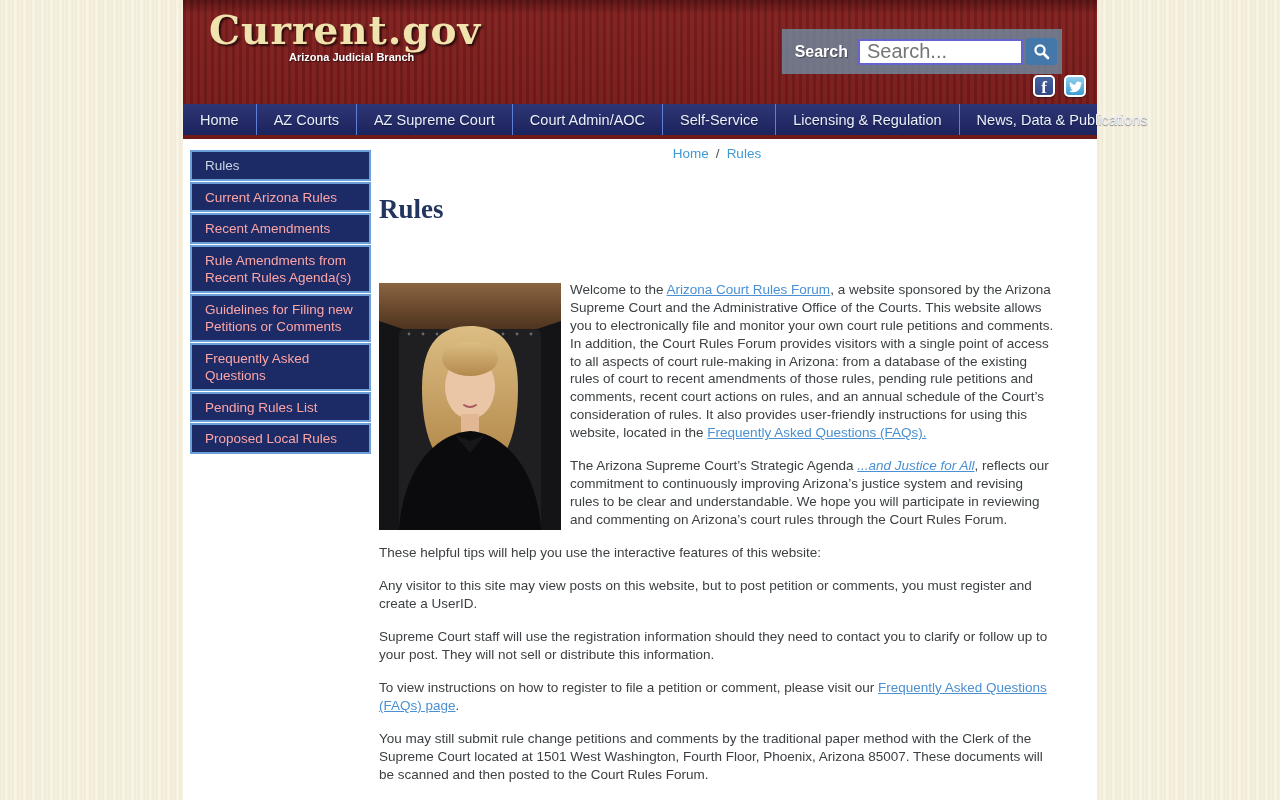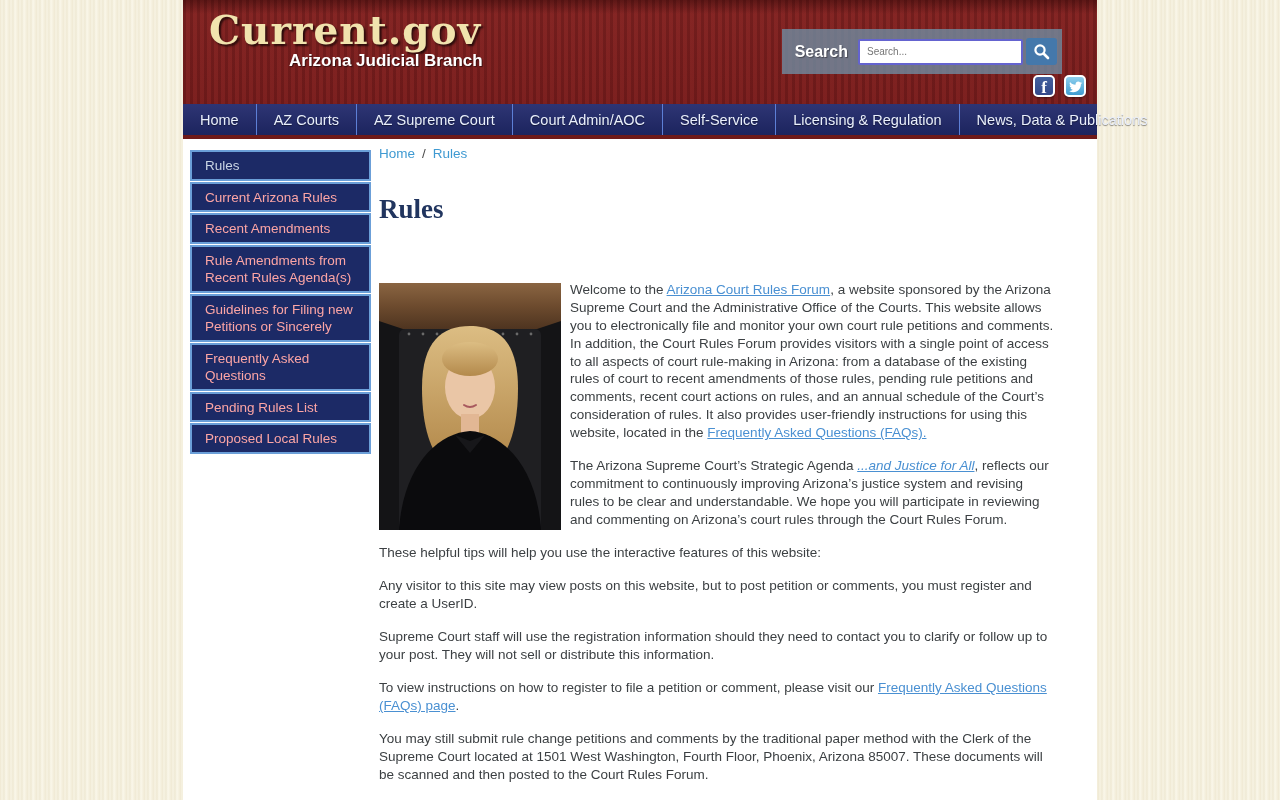--- a/index.html
+++ b/index.html
@@ -23,33 +23,33 @@
       linear-gradient(180deg,#832524,#781e1e);
   }
   .seal { position:absolute; left:337px; top:7px; opacity:.85; pointer-events:none; }
   .logo-block { position:absolute; left:26px; top:8px; cursor:pointer; }
   .logo-title {
     font-family:"DejaVu Serif","Liberation Serif",serif; font-weight:bold;
     font-size:39px; color:#f1e3ae; letter-spacing:1px; line-height:1.15;
     text-shadow:2px 2px 2px rgba(0,0,0,.65);
   }
   .logo-subtitle {
-    color:#ffffff; font-weight:bold; font-size:17px; margin-left:80px; margin-top:-2px;
+    color:#ffffff; font-weight:bold; font-size:11px; margin-left:80px; margin-top:-2px;
     text-shadow:1px 1px 1px rgba(0,0,0,.55);
   }
   .search-panel {
     position:absolute; top:29px; right:35px; height:45px;
     background:rgba(112,142,164,.78);
     display:flex; align-items:center; padding:0 5px 0 13px;
   }
   .search-label { color:#fff; font-weight:bold; font-size:16px; margin-right:10px;
     text-shadow:1px 1px 1px rgba(0,0,0,.4); }
   .search-input {
     width:165px; height:26px; border:2px solid #6463cf; border-radius:2px;
-    font-size:10px; padding:0 7px; color:#333; outline:none;
+    font-size:20px; padding:0 7px; color:#333; outline:none;
     font-family:"Liberation Sans",sans-serif;
   }
   .search-input::placeholder { color:#757575; }
   .search-btn {
     width:31px; height:27px; margin-left:3px; border:none; border-radius:3px;
     background:#4478ab; display:flex; align-items:center; justify-content:center; cursor:pointer;
   }
   .social { position:absolute; top:75px; right:11px; display:flex; gap:9px; }
   .social-icon {
     width:22px; height:22px; border:2px solid #fff; border-radius:5px;
@@ -77,21 +77,21 @@
   .content { position:relative; }
   .sidebar { position:absolute; left:7px; top:11px; width:181px; }
   .side-item {
     background:#1c2a66; border:2px solid #6b9fd8; margin-bottom:1px;
     padding:5px 10px 4px 13px; font-size:13.5px; line-height:1.3;
     color:#fca5a5; cursor:pointer;
   }
   .side-item.active { color:#c9d4e4; }
 
   .main { margin-left:196px; width:676px; padding-top:7px; }
-  .breadcrumb { font-size:13.5px; color:#4d4d4d; }
+  .breadcrumb { font-size:13.5px; color:#4d4d4d;text-align:center; }
   .breadcrumb a { color:#3f9ad2; text-decoration:none; cursor:pointer; }
   .crumb-sep { margin:0 7px; color:#4d4d4d; }
   .page-title {
     font-family:"Liberation Serif","DejaVu Serif",serif; font-weight:bold;
     font-size:27px; color:#21355f; margin:34px 0 0 0; line-height:1.1;
   }
   .article { margin-top:56px; font-size:13.5px; color:#3c4043; line-height:1.33; }
   .article p { margin:0 0 15px 0; }
   .portrait { float:left; width:182px; height:247px; margin:2px 9px 10px 0; }
   a.text-link { color:#4a90d2; cursor:pointer; }
@@ -160,21 +160,21 @@
       <div class="nav-item">News, Data &amp; Publications</div>
     </div>
   <div class="red-line"></div>
 
   <div class="content">
     <div class="sidebar">
         <div class="side-item active">Rules</div>
         <div class="side-item">Current Arizona Rules</div>
         <div class="side-item">Recent Amendments</div>
         <div class="side-item">Rule Amendments from Recent Rules Agenda(s)</div>
-        <div class="side-item">Guidelines for Filing new Petitions or Sincerely</div>
+        <div class="side-item">Guidelines for Filing new Petitions or Comments</div>
         <div class="side-item">Frequently Asked Questions</div>
         <div class="side-item">Pending Rules List</div>
         <div class="side-item">Proposed Local Rules</div>
       </div>
 
     <div class="main">
       <div class="breadcrumb">
         <a>Home</a><span class="crumb-sep">/</span><a>Rules</a>
       </div>
 

